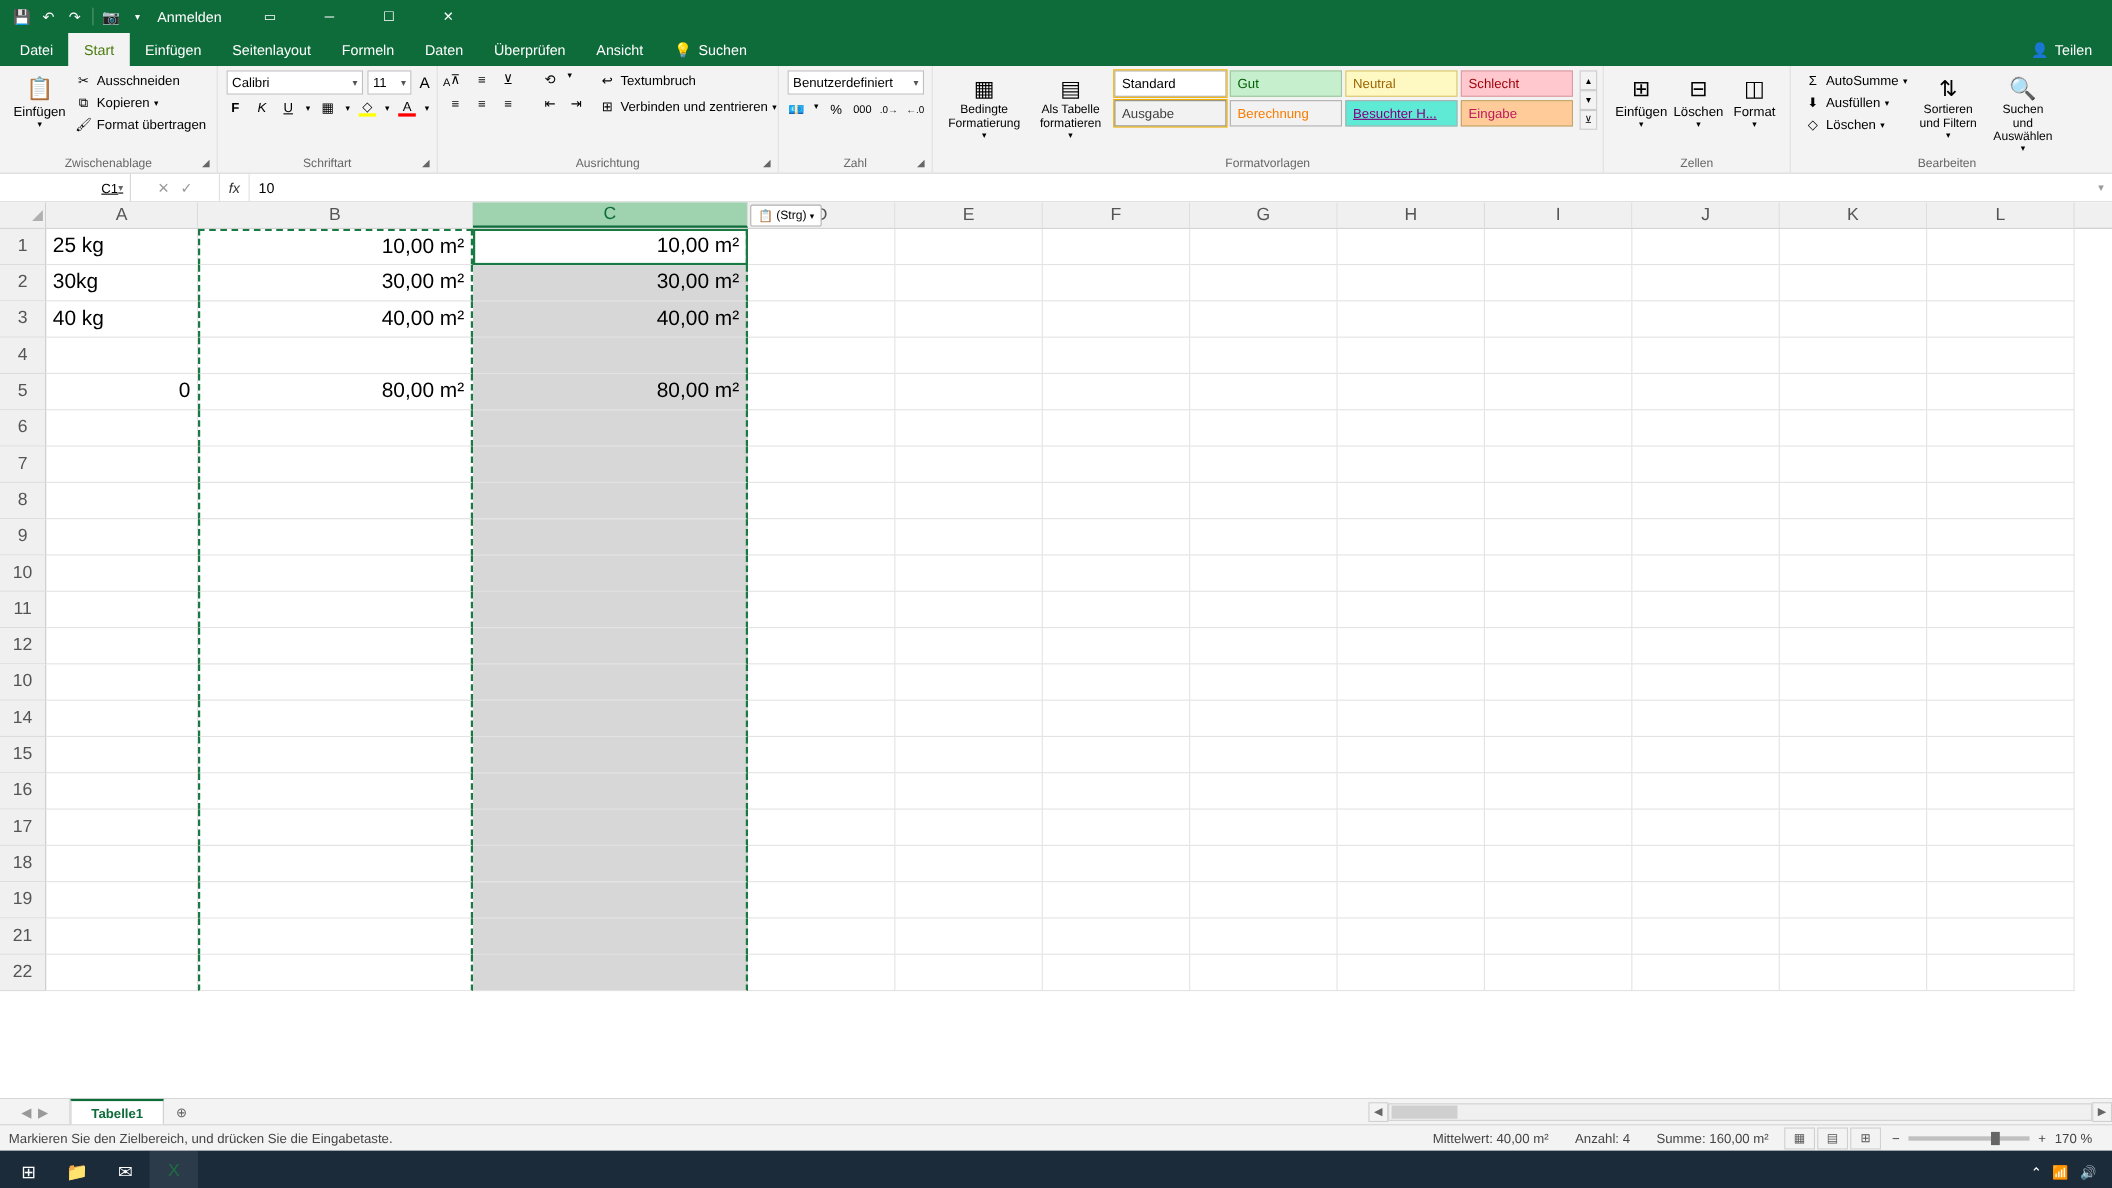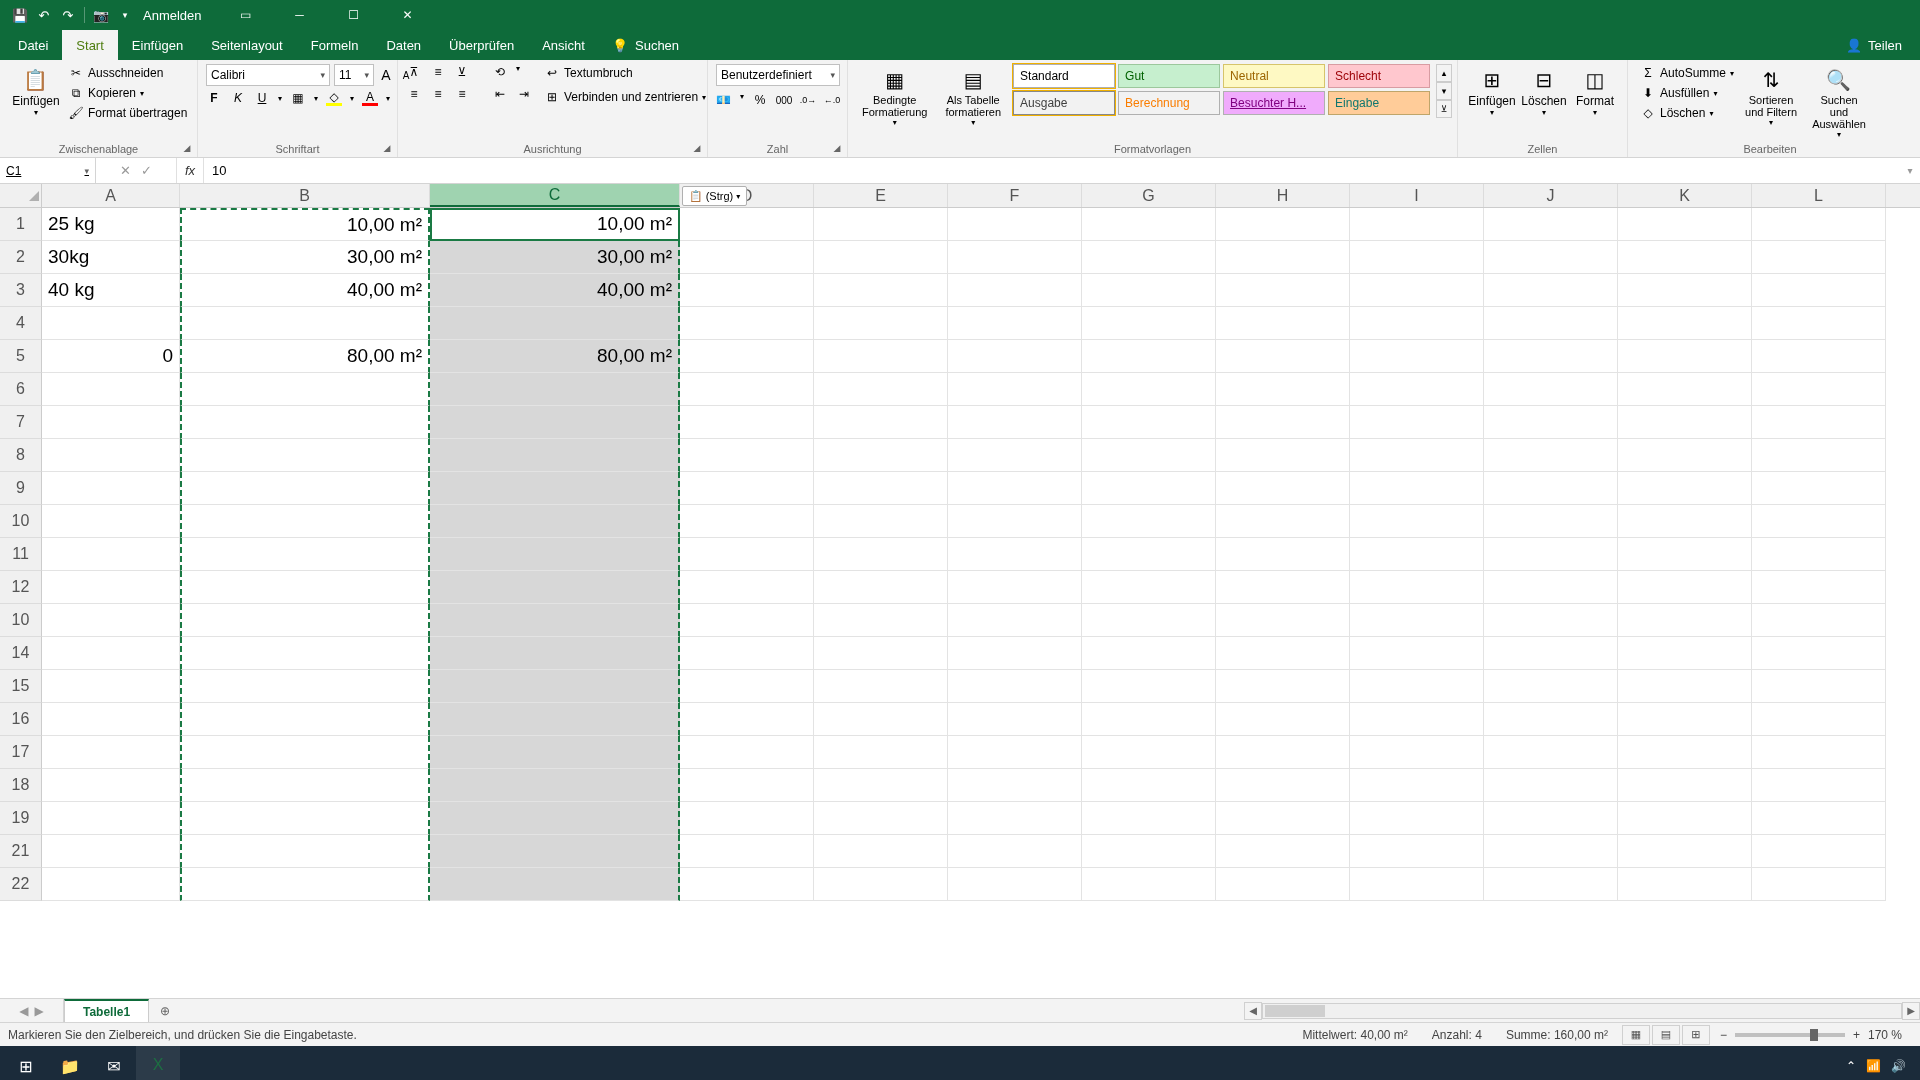--- a/index.html
+++ b/index.html
@@ -32,21 +32,21 @@
 .rb-item { font-size: 12px; display: flex; align-items: center; gap: 4px; padding: 1px 4px; cursor: pointer; white-space: nowrap; }
 .big-btn { display: flex; flex-direction: column; align-items: center; justify-content: center; font-size: 12px; padding: 2px 6px; cursor: pointer; width: 56px; text-align: center; }
 .big-btn .ic-big { width: 28px; height: 28px; display: flex; align-items: center; justify-content: center; font-size: 20px; }
 .ic-sm { width: 16px; height: 16px; display: inline-flex; align-items: center; justify-content: center; font-size: 12px; }
 .dd-field { height: 22px; background: #fff; border: 1px solid #c0c0c0; font-size: 12px; padding: 0 4px; display: flex; align-items: center; justify-content: space-between; }
 .dd-field .caret { font-size: 9px; color: #555; }
 .sty-cell { width: 102px; height: 24px; border: 1px solid; font-size: 12px; display: flex; align-items: center; padding: 0 6px; cursor: pointer; }
 
 
 .fx-row { height: 26px; border-bottom: 1px solid #d4d4d4; display: flex; align-items: stretch; background: #fff; }
-.name-box { width: 96px; border-right: 1px solid #d4d4d4; display: flex; align-items: center; padding: 0 6px; font-size: 12px; justify-content: space-between; text-decoration: underline; }
+.name-box { width: 119px; border-right: 1px solid #d4d4d4; display: flex; align-items: center; padding: 0 6px; font-size: 12px; justify-content: flex-end; text-decoration: underline; }
 .fx-funcs { width: 80px; display: flex; align-items: center; justify-content: center; gap: 10px; color: #999; font-size: 13px; }
 .fx-label { width: 28px; display: flex; align-items: center; justify-content: center; font-style: italic; font-size: 13px; color: #333; border-right: 1px solid #e0e0e0; border-left: 1px solid #e0e0e0; }
 .fx-input { flex: 1; padding: 0 8px; font-size: 13px; display: flex; align-items: center; }
 .fx-expand { width: 20px; display: flex; align-items: center; justify-content: center; color: #999; font-size: 10px; cursor: pointer; }
 
 
 .grid-wrap { position: relative; height: calc(100% - 30px - 30px - 98px - 26px - 24px - 24px - 34px); background: #fff; }
 .col-headers { display: flex; height: 24px; background: #f0f0f0; border-bottom: 1px solid #ccc; }
 .corner { width: 42px; border-right: 1px solid #ccc; background: #f0f0f0; display:flex;align-items:center;justify-content:flex-end;padding-right:2px;}
 .corner svg{width:10px;height:10px;}
@@ -273,22 +273,22 @@
         <span style="font-size:11px;line-height:1.1">Als Tabelle formatieren</span>
           <span style="font-size:8px">▾</span>
       </div>
       <div style="display:grid;grid-template-columns:repeat(4,102px);grid-auto-rows:24px;gap:3px 3px" id="styles-gallery">
           <div class="sty-cell" style="background: rgb(255, 255, 255); color: rgb(0, 0, 0); border-color: rgb(176, 176, 176); outline: rgb(240, 176, 0) solid 1px;">Standard</div>
           <div class="sty-cell" style="background: rgb(198, 239, 206); color: rgb(0, 97, 0); border-color: rgb(156, 199, 156);">Gut</div>
           <div class="sty-cell" style="background: #fef9c3; color: rgb(156, 101, 0); border-color: rgb(214, 196, 106);">Neutral</div>
           <div class="sty-cell" style="background: rgb(255, 199, 206); color: rgb(156, 0, 6); border-color: rgb(216, 156, 162);">Schlecht</div>
           <div class="sty-cell" style="background: rgb(242, 242, 242); color: rgb(63, 63, 63); border-color: rgb(136, 136, 136); outline: rgb(240, 176, 0) solid 1px;">Ausgabe</div>
           <div class="sty-cell" style="background: rgb(242, 242, 242); color: rgb(250, 125, 0); border-color: rgb(176, 176, 176);">Berechnung</div>
-          <div class="sty-cell" style="background: #f0abfc; color: rgb(128, 0, 128); border-color: rgb(176, 176, 176); text-decoration: underline;">Besuchter H...</div>
-          <div class="sty-cell" style="background: rgb(255, 204, 153); color: #0f766e; border-color: rgb(191, 165, 106);">Eingabe</div>
+          <div class="sty-cell" style="background: #5eead4; color: rgb(128, 0, 128); border-color: rgb(176, 176, 176); text-decoration: underline;">Besuchter H...</div>
+          <div class="sty-cell" style="background: rgb(255, 204, 153); color: #be185d; border-color: rgb(191, 165, 106);">Eingabe</div>
         </div>
       <div class="vsplit" style="gap:0">
         <span class="ic-sm" style="border:1px solid #ccc;height:18px;width:16px;font-size:9px">▴</span>
         <span class="ic-sm" style="border:1px solid #ccc;height:18px;width:16px;font-size:9px">▾</span>
         <span class="ic-sm" style="border:1px solid #ccc;height:18px;width:16px;font-size:9px">⊻</span>
       </div>
     </div>
     <div class="group-label">
         <span>Formatvorlagen</span>
       </div>

